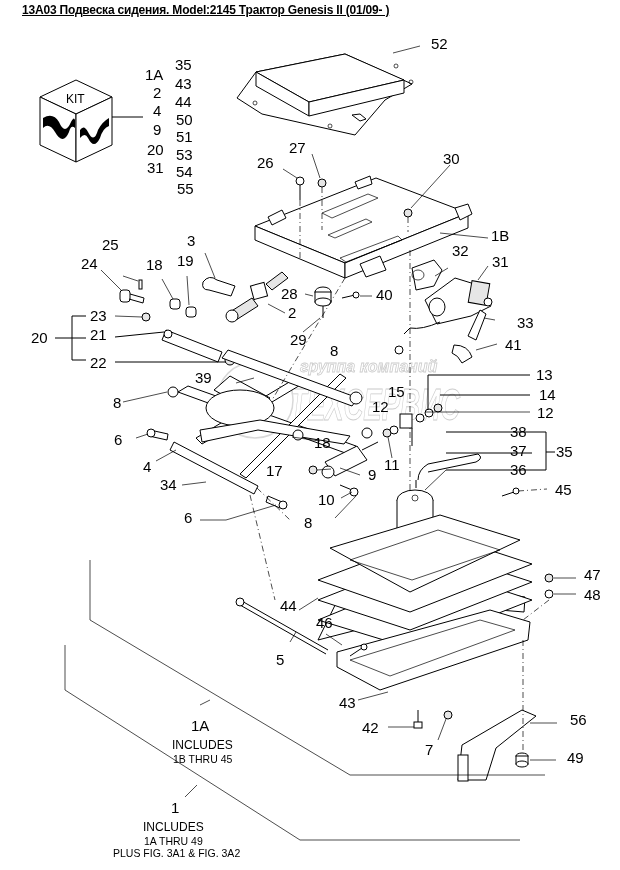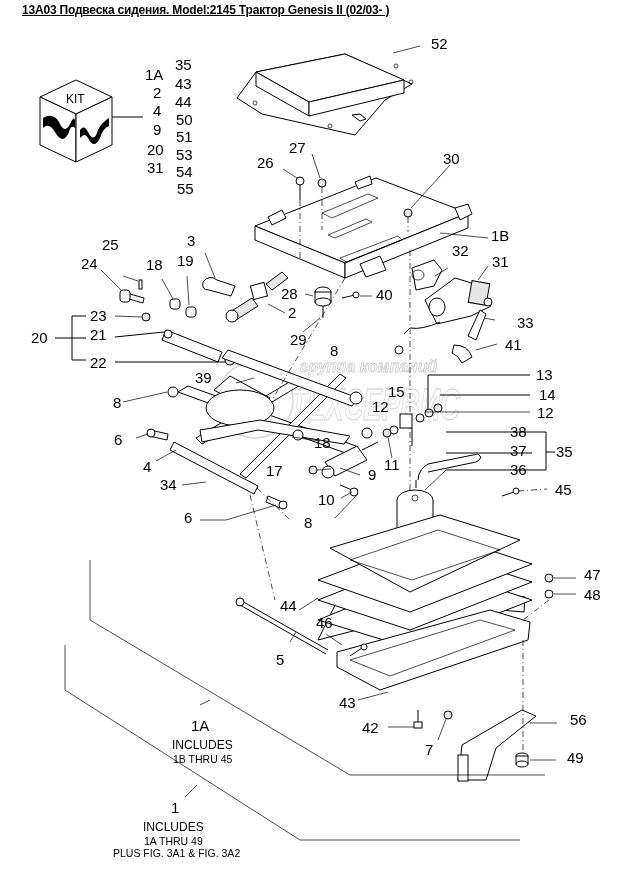--- a/index.html
+++ b/index.html
@@ -15,21 +15,21 @@
         stroke: #c8c8c8; stroke-width: 0.8; }
   .ln { stroke: #000; stroke-width: 1; fill: none; }
   .thin { stroke: #000; stroke-width: 0.7; fill: none; }
   .dash { stroke: #000; stroke-width: 0.7; fill: none; stroke-dasharray: 6 3 1 3; }
   .part { stroke: #000; stroke-width: 1; fill: #fff; }
   .partg { stroke: #000; stroke-width: 1; fill: #e6e6e6; }
 </style>
 </head>
 <body>
 
-<div class="title">13A03 Подвеска сидения. Model:2145 Трактор Genesis II (02/03- )</div>
+<div class="title">13A03 Подвеска сидения. Model:2145 Трактор Genesis II (01/09- )</div>
 
 <svg class="drawing" width="620" height="870" viewBox="0 0 620 870">
 
   <g>
     <polygon class="part" points="40,97 76,80 112,97 76,114"></polygon>
     <polygon class="part" points="40,97 76,114 76,162 40,145"></polygon>
     <polygon class="part" points="76,114 112,97 112,145 76,162"></polygon>
     <path d="M43,118 q10,-6 16,4 q6,14 12,0 q3,-6 4,-2 l0,8 q-4,-4 -6,4 q-6,14 -14,0 q-6,-10 -12,-4 z" fill="#000"></path>
     <path d="M80,130 q4,-6 8,2 q6,12 10,-2 q4,-8 11,-12 l0,8 q-6,2 -9,12 q-6,12 -12,0 q-3,-6 -8,0 z" fill="#000"></path>
     <text class="lbl-sm" x="66" y="103">KIT</text>

